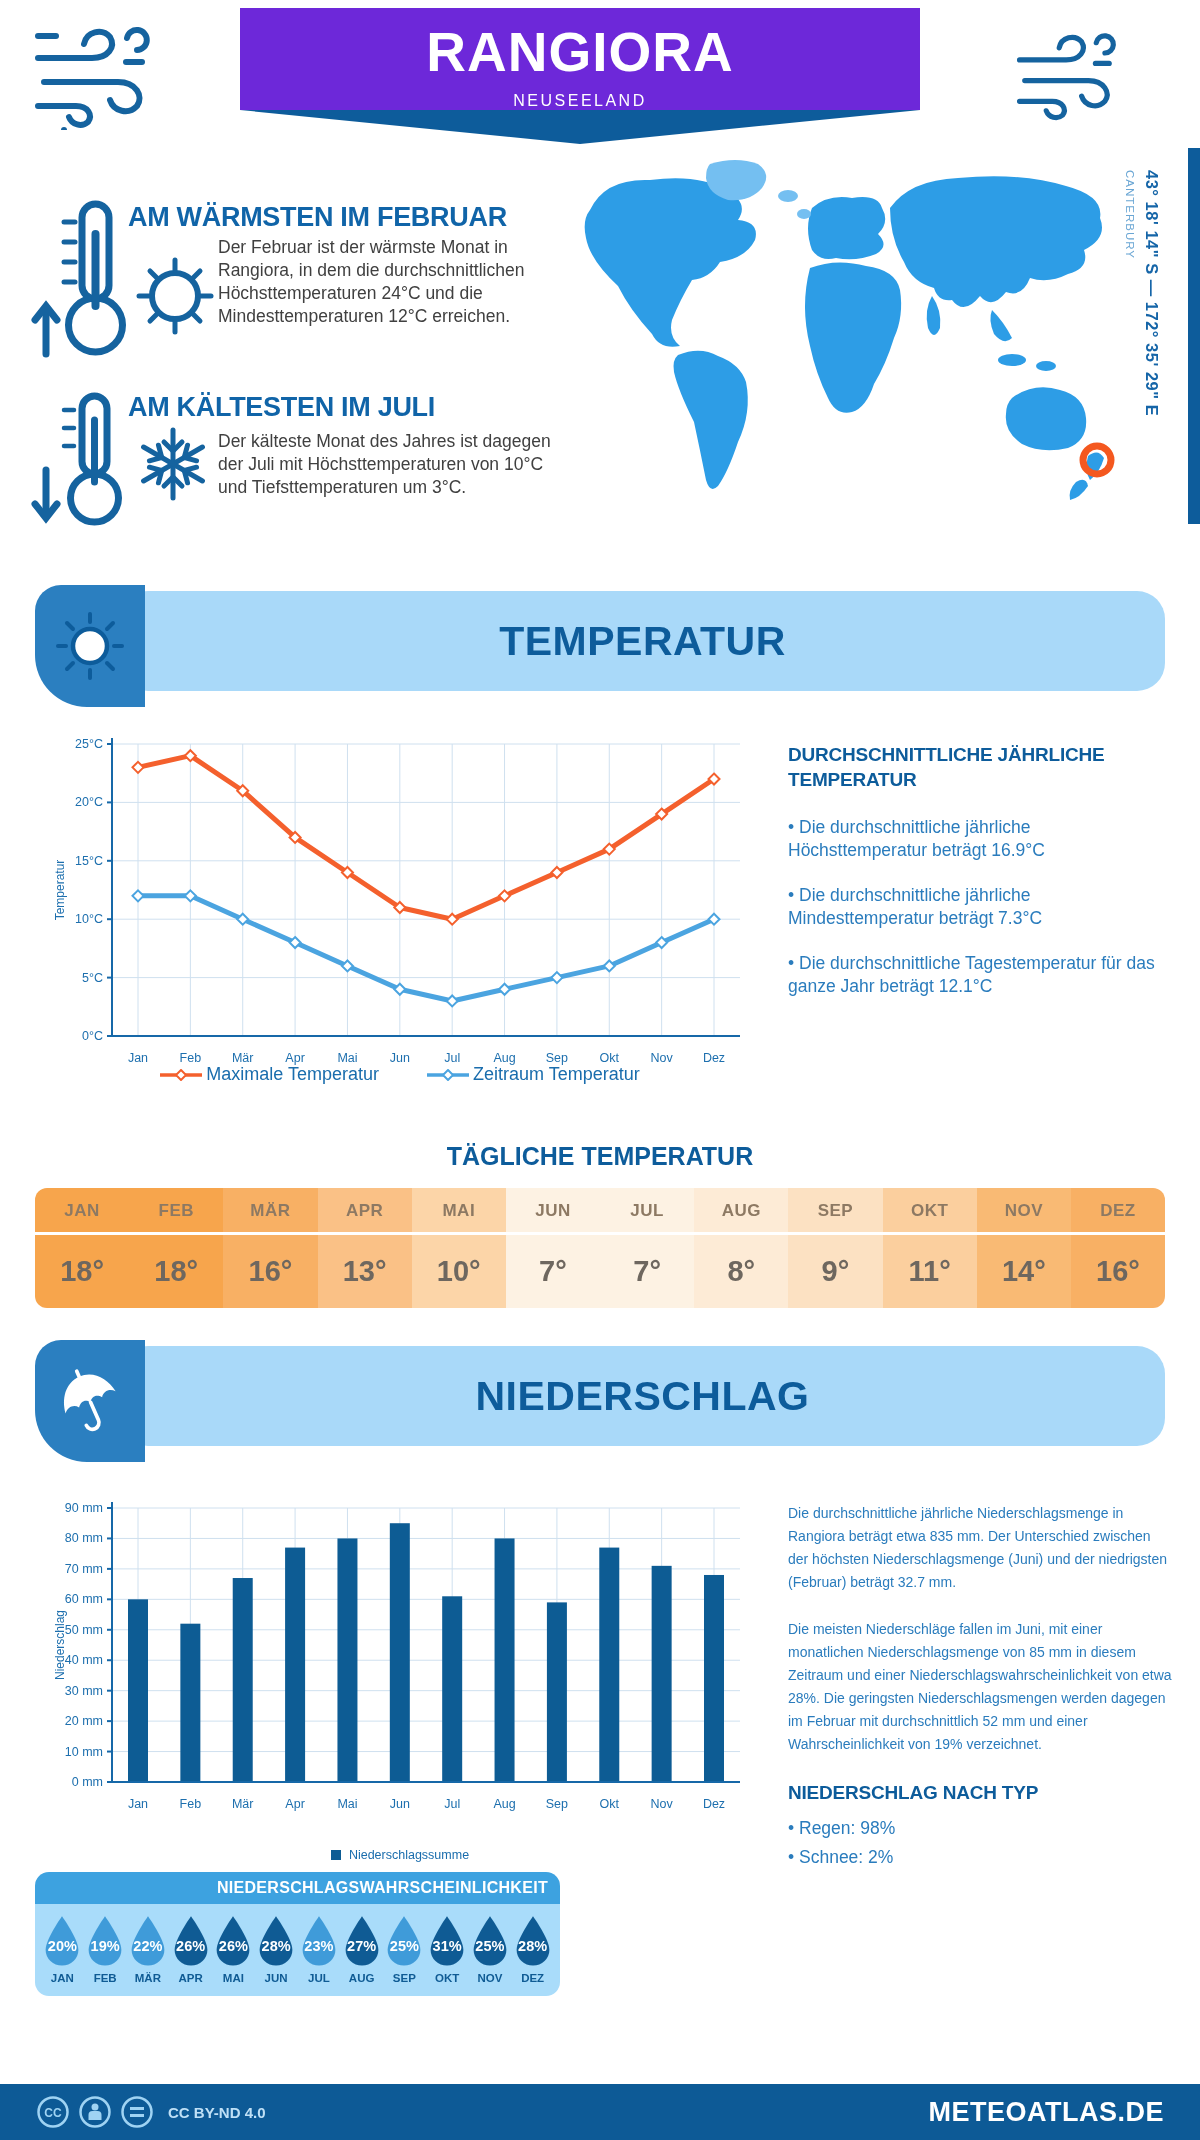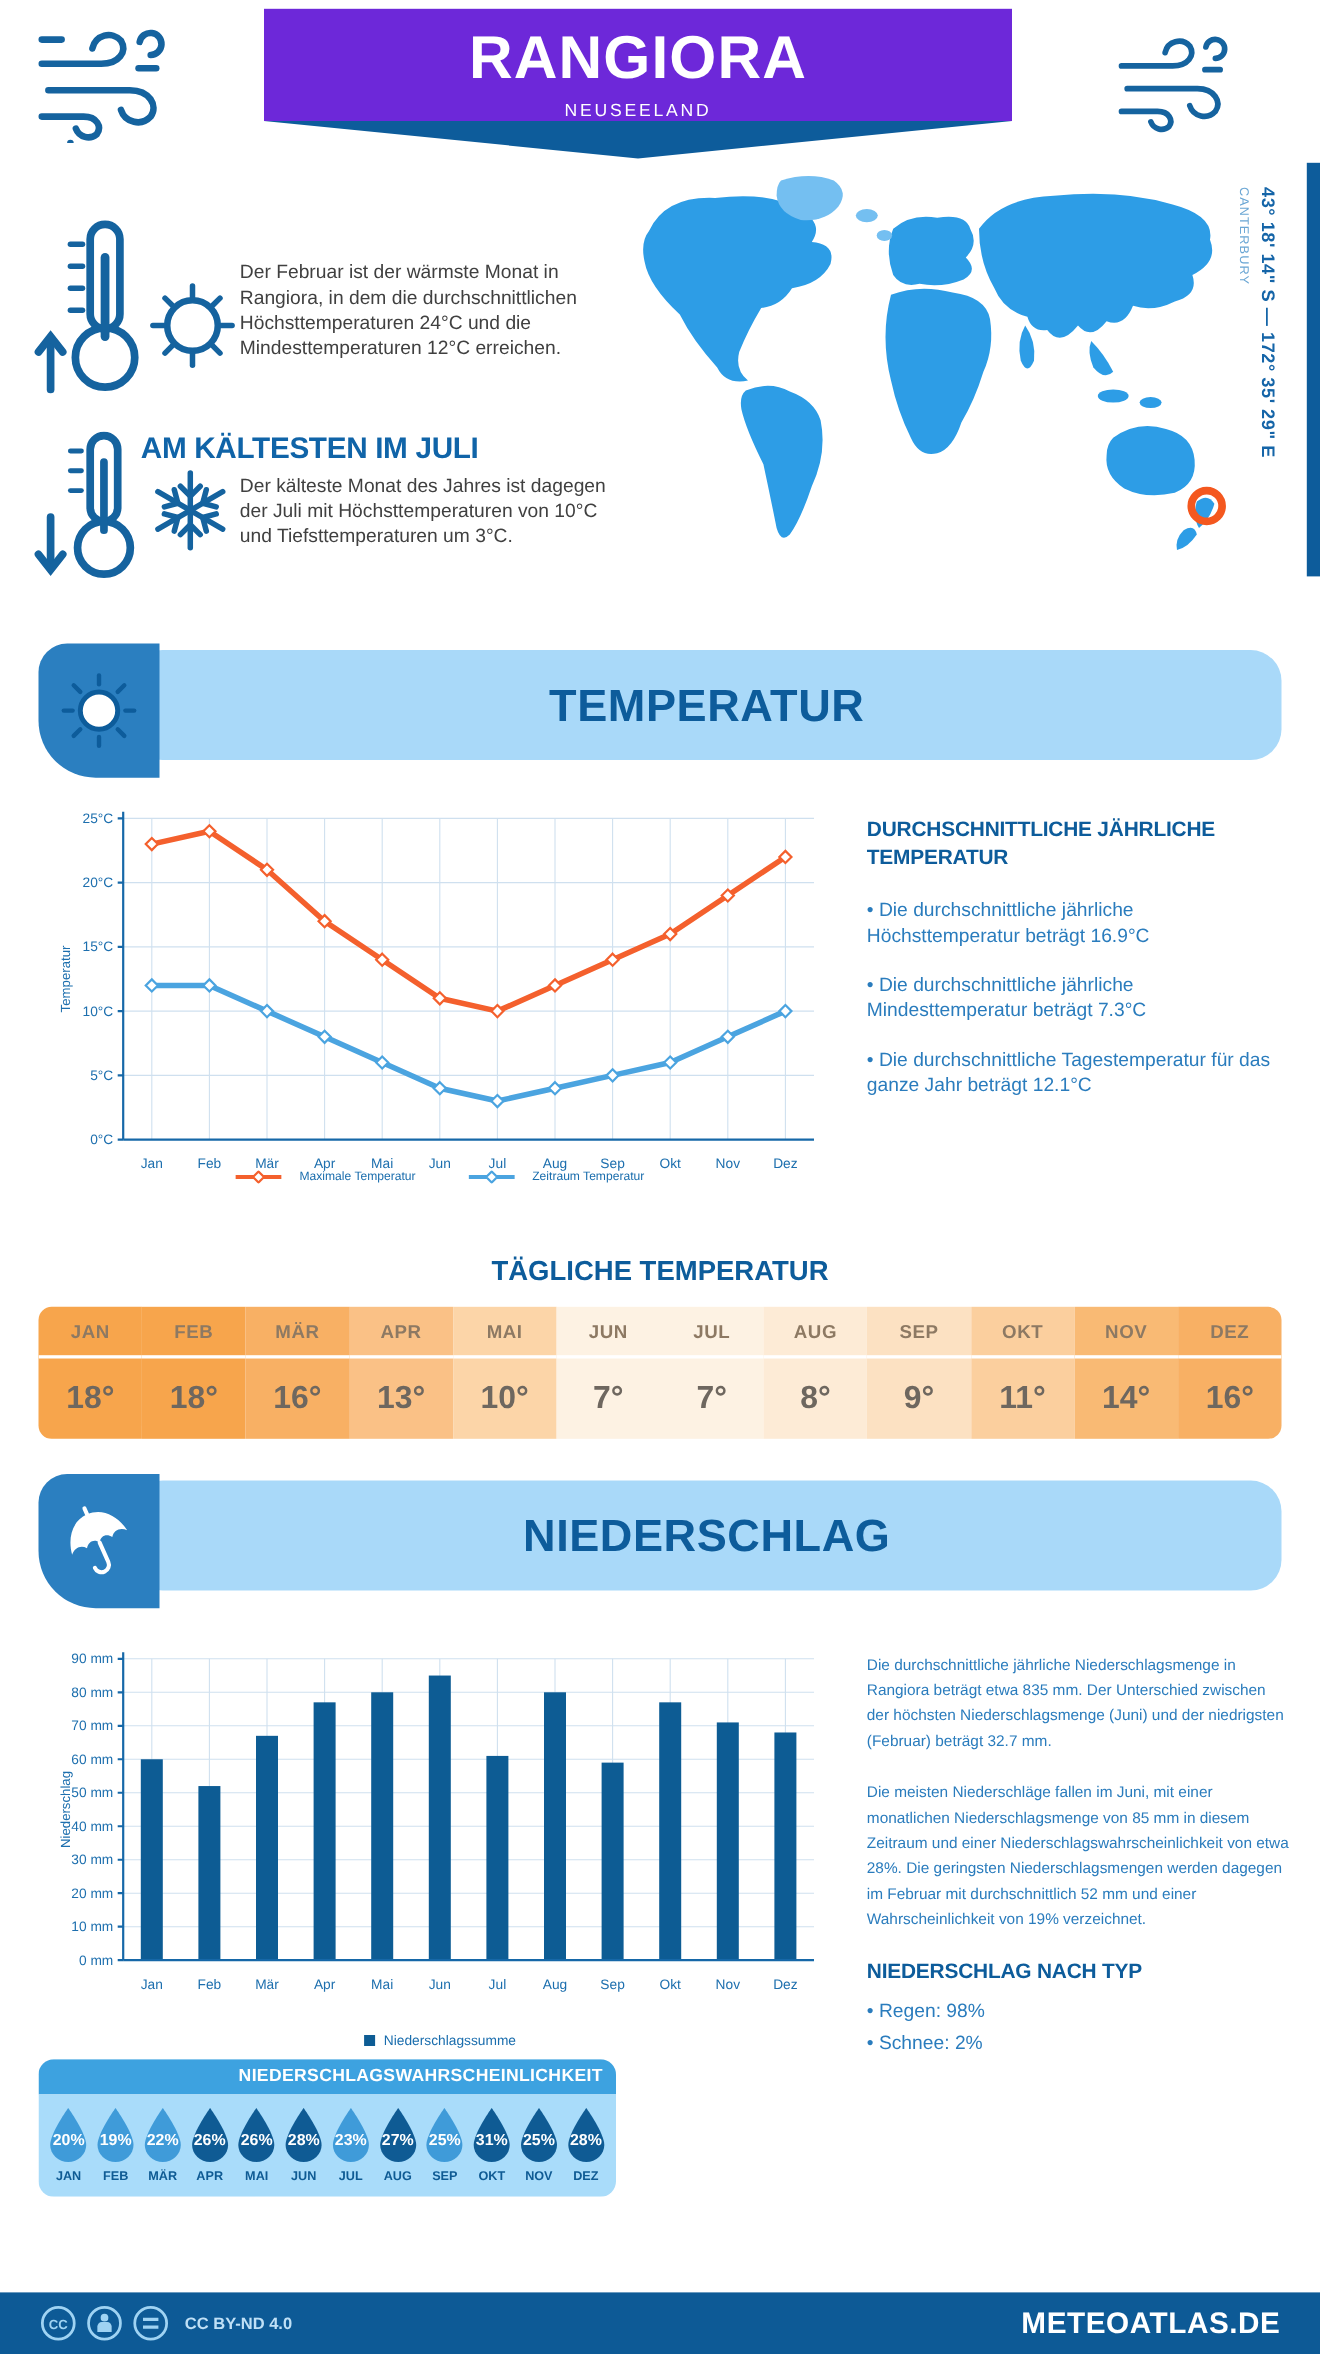--- a/index.html
+++ b/index.html
@@ -31,21 +31,21 @@
   .secbanner{position:absolute;left:35px;width:1130px;height:122px;}
   .secbanner .light{position:absolute;left:85px;top:6px;right:0;height:100px;background:#a9d9f9;border-radius:28px;}
   .secbanner .light .cap{line-height:100px;text-align:center;color:#0d5c9b;font-weight:bold;
         font-size:41px;letter-spacing:0.5px;}
   .secbanner .dark{position:absolute;left:0;top:0;width:110px;height:122px;background:#2b7fc0;
         border-radius:26px 0 0 52px;display:flex;align-items:center;justify-content:center;}
   
   .linechart{position:absolute;left:50px;top:728px;}
   .barchart{position:absolute;left:50px;top:1488px;}
   .legend{position:absolute;left:50px;top:1064px;width:700px;display:flex;justify-content:center;gap:48px;}
-  .legend .it{display:flex;align-items:center;gap:16px;color:#1a6dad;font-size:11px;}
+  .legend .it{display:flex;align-items:center;gap:4px;color:#1a6dad;font-size:18px;}
   .barlegend{position:absolute;left:50px;top:1848px;width:700px;display:flex;justify-content:center;
         align-items:center;gap:8px;color:#1a6dad;font-size:12.5px;}
   .barlegend .sq{width:10px;height:10px;background:#0d5c94;}
   
   .rcol{position:absolute;left:788px;width:384px;}
   .rcol h3{margin:0 0 24px 0;color:#0d5c9b;font-size:19px;line-height:25px;letter-spacing:-0.2px;}
   .rcol .b{color:#2a7cbd;font-size:17.5px;line-height:23px;margin-bottom:22px;}
   .rcol .b:before{content:"• ";}
   .rcol p{color:#2a7cbd;font-size:14px;line-height:23px;margin:0 0 24px 0;}
   
@@ -126,20 +126,21 @@
           <path d="M145 126 v10"></path>
           <path d="M109 100 h10"></path>
           <path d="M171 100 h10"></path>
         <path d="M120 75 l7 7"></path>
           <path d="M163 118 l7 7"></path>
           <path d="M170 75 l-7 7"></path>
           <path d="M127 118 l-7 7"></path>
       </g>
     </g>
   </svg>
+  <div class="blk-title" style="top:202px">AM WÄRMSTEN IM FEBRUAR</div>
   <div class="blk-text" style="top:236px">Der Februar ist der wärmste Monat in Rangiora, in dem die durchschnittlichen Höchsttemperaturen 24°C und die Mindesttemperaturen 12°C erreichen.</div>
 
   <svg class="icon-cold" width="185" height="140" viewBox="0 0 185 140">
     <g fill="none" stroke="#15639f" stroke-linecap="round">
       <g stroke-width="7">
         <path d="M16 78 V124"></path>
           <path d="M5 112 L16 126 L27 112"></path>
         <rect x="52" y="4" width="25" height="78" rx="12.5"></rect>
         <circle cx="64.5" cy="106" r="24"></circle>
       </g>

